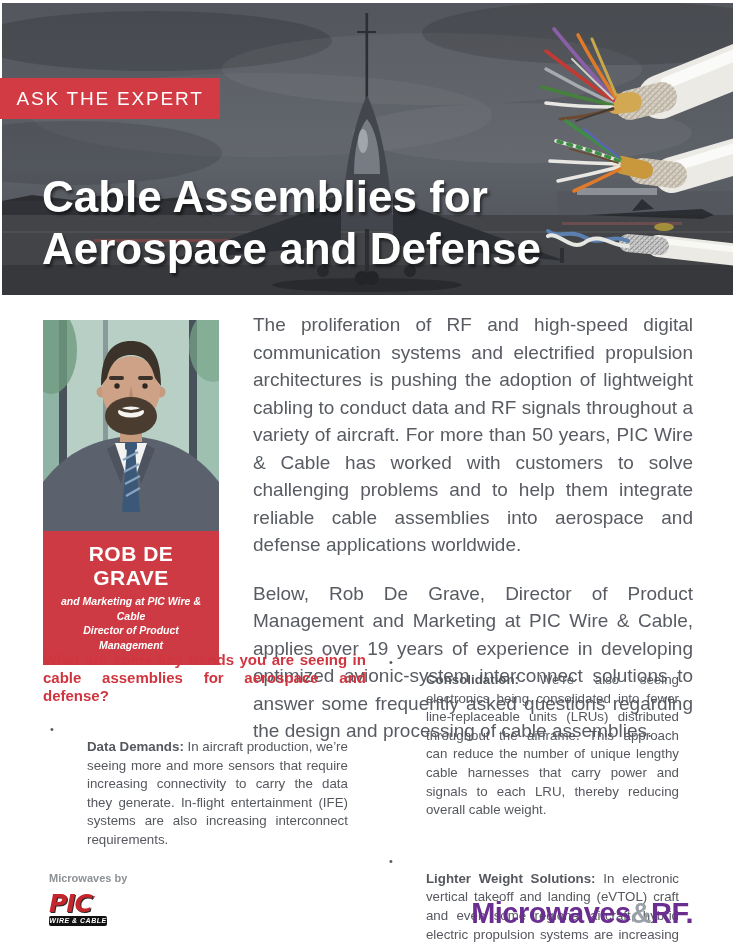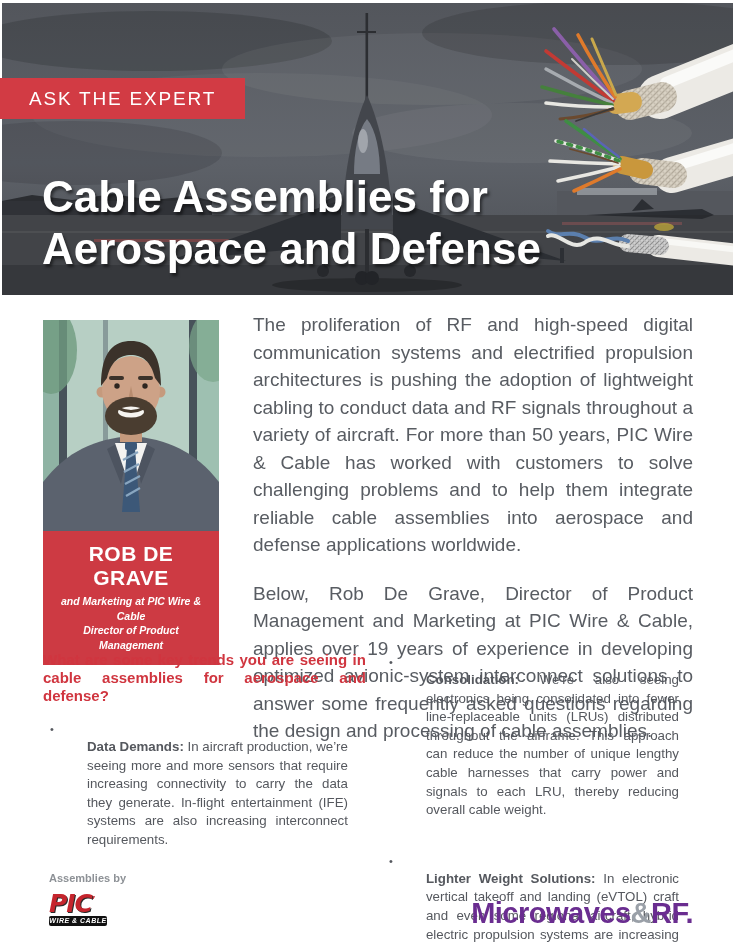--- a/index.html
+++ b/index.html
@@ -2,21 +2,21 @@
 <html><head>
 <meta charset="utf-8">
 <style>
   html,body{margin:0;padding:0;background:#fff;}
   .page{position:relative;width:733px;height:947px;background:#ffffff;overflow:hidden;
         font-family:"Liberation Sans",sans-serif;}
 
   
   .hero{position:absolute;left:2px;top:3px;width:731px;height:292px;background:#4c4f55;}
   .hero svg{position:absolute;left:0;top:0;}
-  .badge{position:absolute;left:-2px;top:75px;width:245px;height:41px;background:#d23b44;
+  .badge{position:absolute;left:-2px;top:75px;width:220px;height:41px;background:#d23b44;
          display:flex;align-items:center;justify-content:center;}
   .badge span{color:#ffffff;font-size:19px;letter-spacing:1.8px;}
   .hero-title{position:absolute;left:40px;top:124px;color:#ffffff;font-weight:bold;
               font-size:44px;line-height:52px;text-shadow:2px 3px 3px rgba(0,0,0,.5);margin-top:44px;}
 
   
   .portrait{position:absolute;left:43px;top:320px;width:176px;}
   .portrait svg{display:block;}
   .caption{background:#cd3a43;color:#fff;text-align:center;padding:11px 8px 13px 8px;}
   .caption .name{font-size:21px;font-weight:bold;letter-spacing:.5px;}
@@ -235,21 +235,21 @@
         <p class="btext"><b>Consolidation:</b> <span>We’re also seeing electronics being consolidated into fewer line-replaceable units (LRUs) distributed throughout the airframe. This approach can reduce the number of unique lengthy cable harnesses that carry power and signals to each LRU, thereby reducing overall cable weight.</span></p>
       </div>
       <div class="bullet">
         <span class="marker">•</span>
         <p class="btext"><b>Lighter Weight Solutions:</b> <span>In electronic vertical takeoff and landing (eVTOL) craft and even some regional aircraft, hybrid electric propulsion systems are increasing the need for lightweight interconnect.</span></p>
       </div>
     </div>
   </div>
 
   <div class="sponsor">
-    <div class="sponsored">Assemblies by</div>
+    <div class="sponsored">Microwaves by</div>
     <div class="pic-logo">
       <div class="pic-text"><span>PIC</span><span class="pic-tm">’</span></div>
       <div class="pic-bar">WIRE &amp; CABLE</div>
     </div>
   </div>
 
   <div class="brand">
     <span class="purple">Microwaves</span><span class="amp">&amp;</span><span class="purple">RF.</span>
   </div>
 

